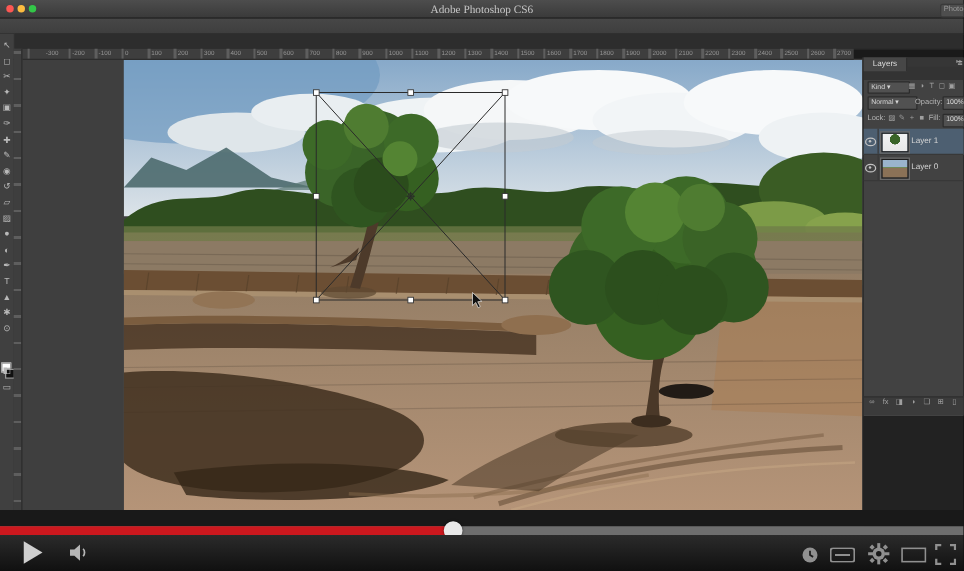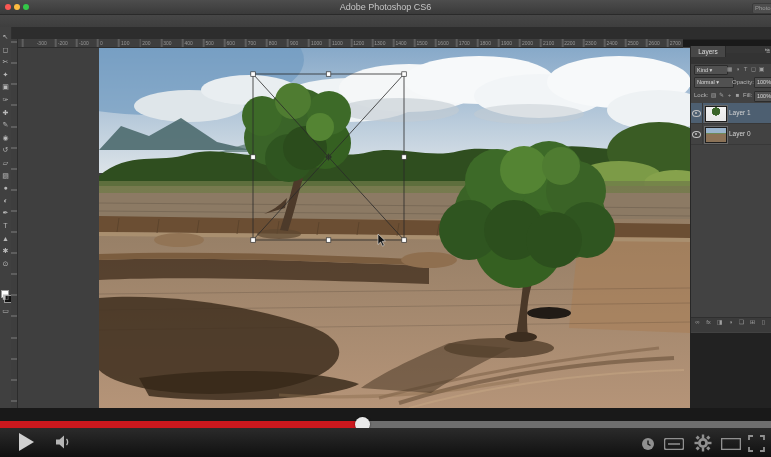--- a/index.html
+++ b/index.html
@@ -2,21 +2,21 @@
 <html><head>
 <meta charset="utf-8">
 <style>
   html,body{margin:0;padding:0;background:#000;}
   .stage{position:relative;width:771px;height:457px;overflow:hidden;background:#1a1a1a;
          font-family:"Liberation Sans",sans-serif;-webkit-font-smoothing:antialiased;}
   .abs{position:absolute;}
   
   .titlebar{left:0;top:0;width:771px;height:14px;background:linear-gradient(#4d4d4d,#3a3a3a);border-bottom:1px solid #2a2a2a;}
   .tl{top:4px;width:6px;height:6px;border-radius:50%;}
-  .title{left:0;top:2px;width:771px;text-align:center;font-size:9px;color:#c6c6c6;}
+  .title{left:0;top:2px;width:771px;text-align:center;font-size:9px;color:#c6c6c6;font-family:Liberation Serif, serif;}
   .wsbtn{left:752px;top:3px;width:19px;height:9px;background:#4e4e4e;border:1px solid #3a3a3a;border-radius:2px;
          overflow:hidden;color:#9a9a9a;font-size:6px;line-height:9px;padding-left:2px;white-space:nowrap;}
   .optbar{left:0;top:15px;width:771px;height:12px;background:linear-gradient(#474747,#3e3e3e);border-bottom:1px solid #292929;}
   .optlabel{top:17px;font-size:7px;color:#b8b8b8;}
   .optfield{top:16.5px;height:8px;background:#515151;border:1px solid #2d2d2d;border-radius:1px;
             font-size:6.5px;color:#dcdcdc;line-height:8px;padding:0 2px;overflow:hidden;white-space:nowrap;}
   .opticon{top:16px;font-size:8px;color:#b5b5b5;line-height:10px;}
   .refpoint{left:33px;top:17px;width:7px;height:7px;border:1px solid #9a9a9a;background:#444;}
   .refpoint::after{content:'';position:absolute;left:2px;top:2px;width:2px;height:2px;background:#ddd;}
   .checkbox{left:298px;top:18px;width:6px;height:6px;border:1px solid #777;background:#3c3c3c;}

